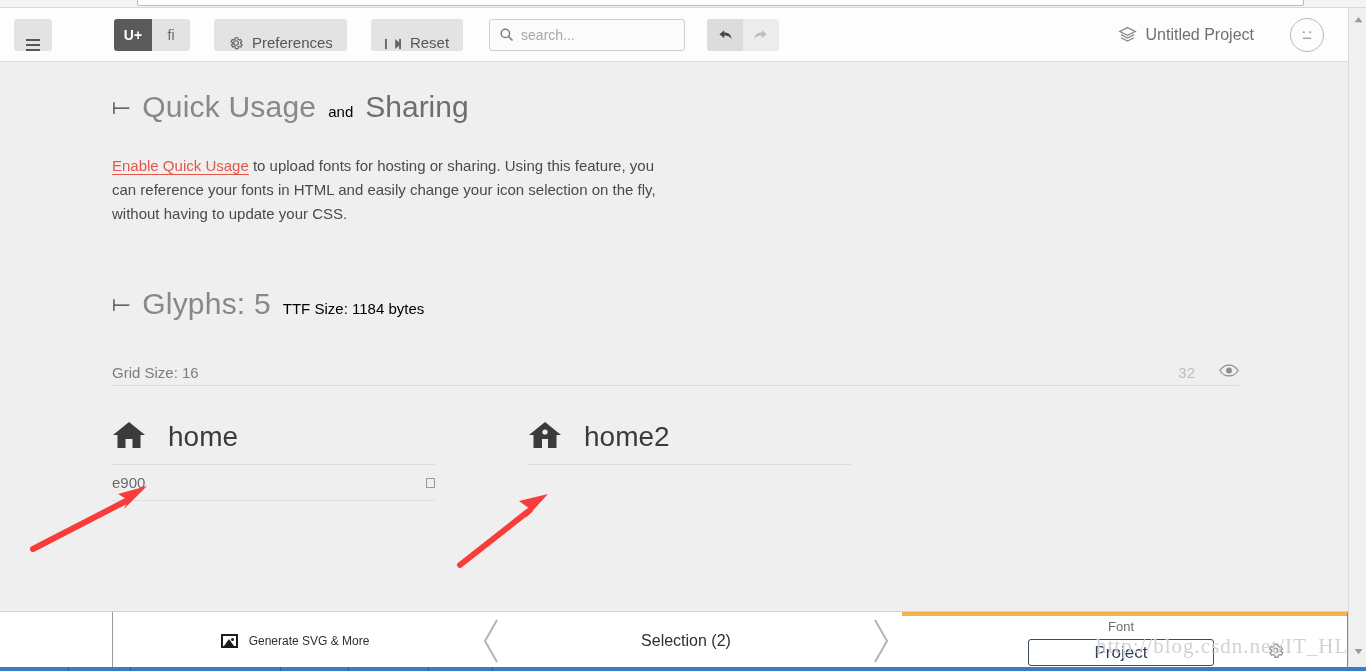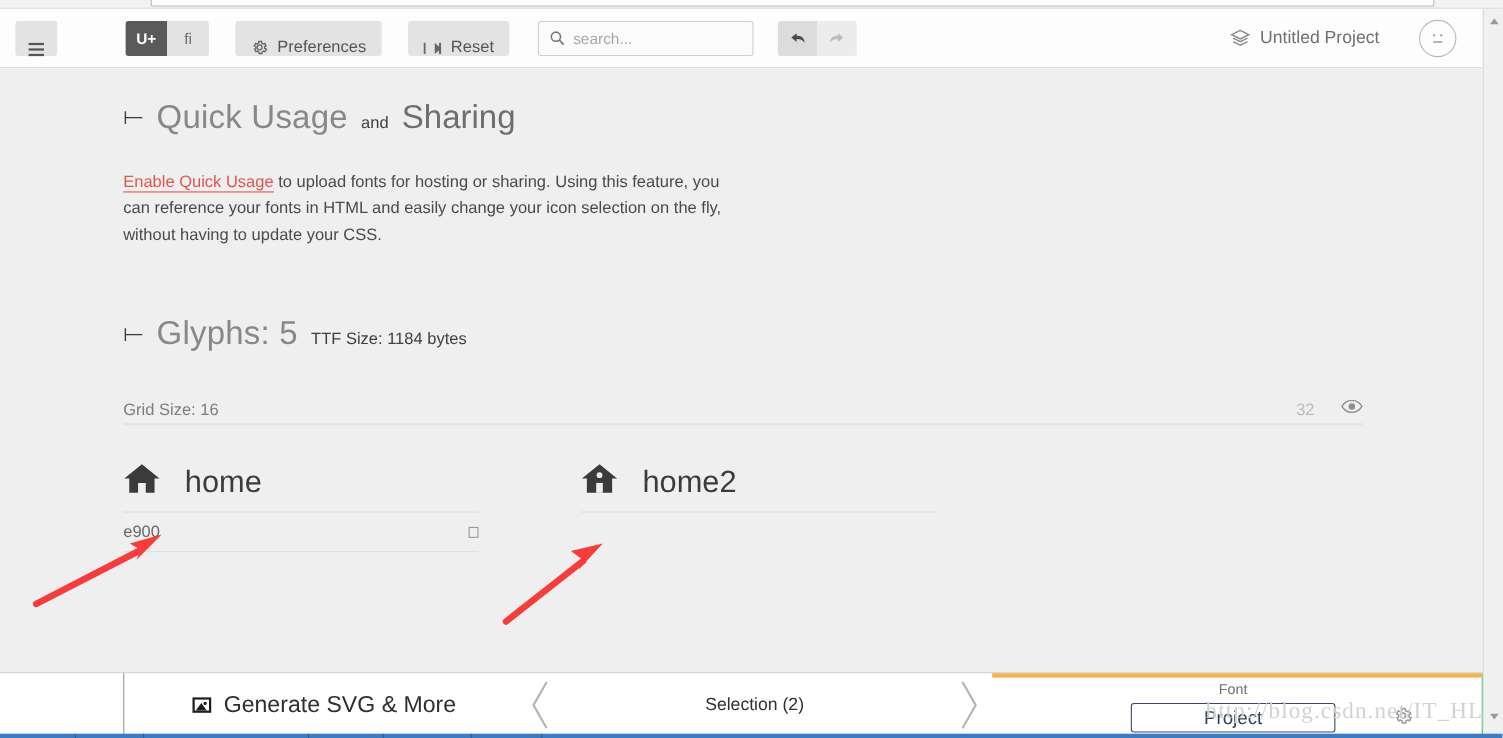--- a/index.html
+++ b/index.html
@@ -84,21 +84,21 @@
 
   
   .main {
     position: absolute; left: 0; top: 62px; width: 1348px; height: 549px;
     background: #efefef; overflow: hidden;
   }
 
   .section-head { display: flex; align-items: baseline; gap: 12px; }
   .chev { color: #3a3a3a; font-size: 22px; line-height: 1; position: relative; top: -3px; }
   .sec-title { font-size: 30px; color: #888; font-weight: normal; letter-spacing: .2px; }
-  .sec-small { font-size: 15px; color: #404040; }
+  .sec-small { font-size: 15px; color: #000000; }
   .sec-strong { font-size: 30px; color: #6e6e6e; font-weight: normal; }
 
   .para {
     margin-top: 30px; font-size: 15px; line-height: 24px; color: #4a4a4a;
     max-width: 566px;
   }
   .link-red { color: #e2574c; text-decoration: none; border-bottom: 1px solid #e2574c; }
 
   .grid-row {
     margin-top: 42px; display: flex; align-items: center;
@@ -127,21 +127,21 @@
 
   
   .bottombar {
     position: absolute; left: 0; top: 611px; width: 1348px; height: 58px;
     background: #ffffff; border-top: 1px solid #d3d3d3;
     display: flex; align-items: stretch;
   }
   .bb-left-pad { width: 113px; border-right: 1px solid #9a9a9a; }
   .bb-gen {
     flex: 0 0 364px; display: flex; align-items: center; justify-content: center;
-    gap: 11px; font-size: 21px; color: #2f2f2f; cursor: pointer;
+    gap: 11px; font-size: 12px; color: #2f2f2f; cursor: pointer;
   }
   .img-icon {
     width: 17px; height: 14px; border: 2px solid #1d1d1d; position: relative; flex: none;
   }
   .img-icon:after {
     content: ""; position: absolute; left: 1px; bottom: 0; width: 0; height: 0;
     border-left: 5px solid transparent; border-right: 5px solid transparent;
     border-bottom: 7px solid #1d1d1d;
   }
   .img-icon:before {

